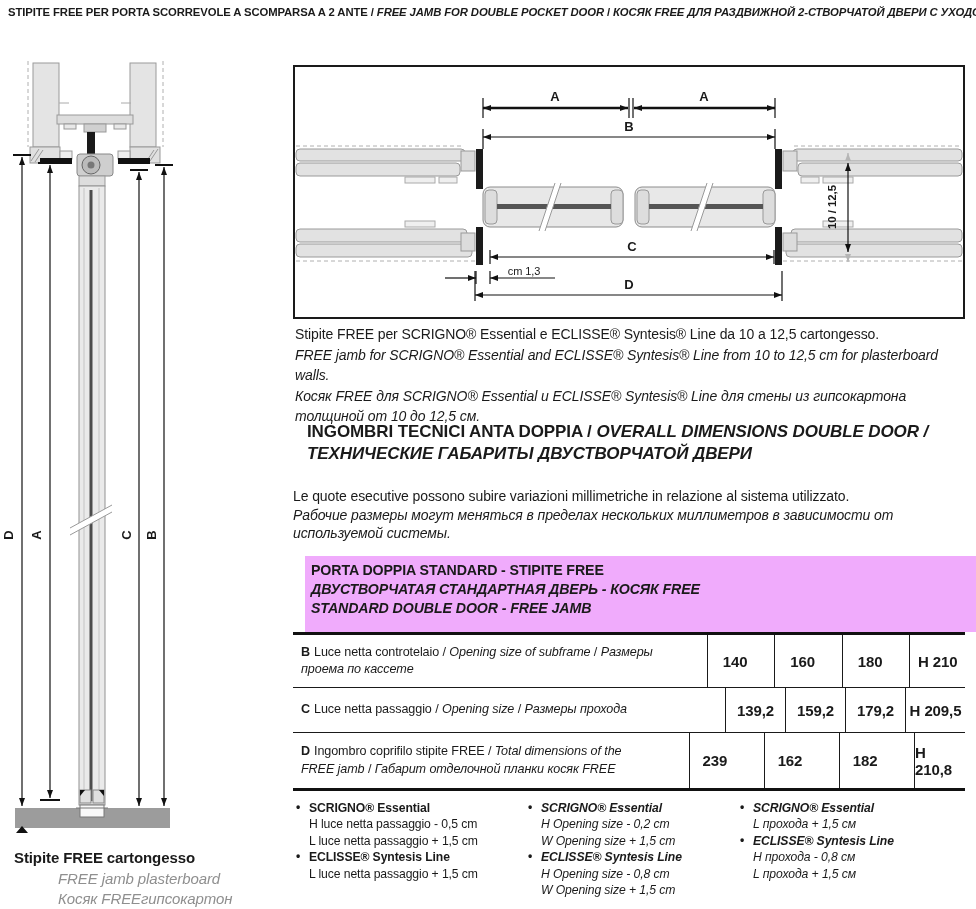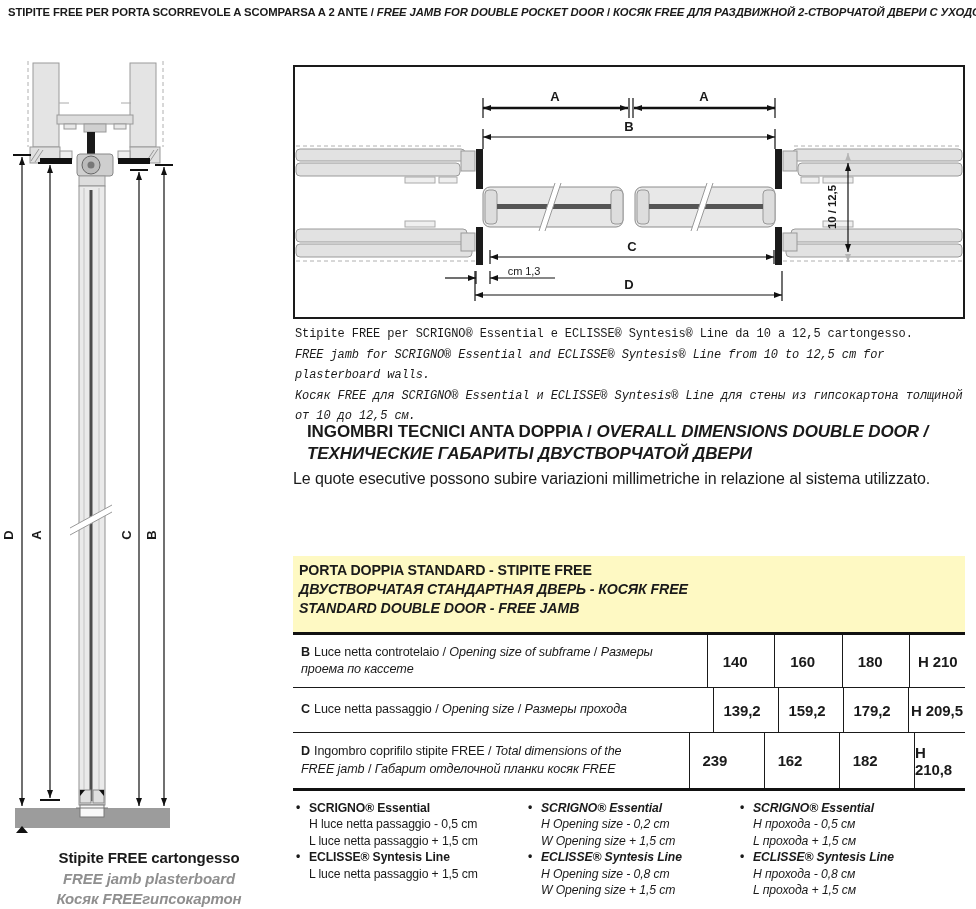--- a/index.html
+++ b/index.html
@@ -21,66 +21,66 @@
     font-size: 11.3px; font-weight: bold;
     white-space: nowrap;
   }
 
   
   #section-figure { left: 0; top: 55px; }
   #plan-figure   { left: 293px; top: 65px; }
   svg text { font-family: "Liberation Sans", sans-serif; }
 
   
-  #plan-caption { left: 295px; top: 324px; width: 676px; font-size: 12px; line-height: 20.5px; font-family: Liberation Mono, monospace; }
+  #plan-caption { left: 295px; top: 324px; width: 676px; font-size: 14px; line-height: 20.5px; }
 
   
   #section-heading { left: 293px; top: 421px; width: 678px; font-size: 17px; font-weight: bold; line-height: 22px; margin-left: 14px; }
 
   
-  #note { left: 293px; top: 470px; width: 678px; font-size: 16px; line-height: 18.5px; }
+  #note { left: 293px; top: 487px; width: 678px; font-size: 14px; line-height: 18.5px; }
 
   
   #table-header {
-    left: 293px; top: 556px; width: 672px; height: 76px;
-    background: #fef9c3;
+    left: 305px; top: 556px; width: 672px; height: 76px;
+    background: #f0abfc;
     padding: 5px 8px 0 6px;
     font-size: 14.2px; font-weight: bold; line-height: 19px;
   }
 
   
   #dim-table {
     left: 293px; top: 632px; width: 672px;
     border-top: 3px solid #111; border-bottom: 3px solid #111;
     font-size: 12.6px;
   }
   .trow { display: flex; border-bottom: 1px solid #1a1a1a; }
   .trow:last-child { border-bottom: none; gap: 24px; }
   .tdesc { width: 432px; padding: 3px 30px 3px 8px; display: flex; align-items: center; line-height: 17.5px; }
   .tdesc .letter { font-weight: bold; margin-right: 4px; }
   .tval {
     width: 60px; border-left: 1px solid #1a1a1a;
     display: flex; align-items: center; justify-content: center;
     font-weight: bold; font-size: 15px;
   }
-  .r0 { height: 53px; gap: 12px; } .r1 { height: 45px; gap: 8px; } .r2 { height: 55px; }
+  .r0 { height: 53px; gap: 12px; } .r1 { height: 45px; } .r2 { height: 55px; }
 
   
   .fcol { top: 800px; font-size: 12.2px; line-height: 16.4px; }
   #fcol-it { left: 296px; width: 225px; }
   #fcol-en { left: 528px; width: 215px; font-style: italic; }
   #fcol-ru { left: 740px; width: 230px; font-style: italic; }
   .ftitle { font-weight: bold; position: relative; padding-left: 13px; }
   .ftitle .bullet { position: absolute; left: 0; top: -1px; font-weight: bold; font-style: normal; }
   .fline { padding-left: 13px; }
 
   
-  #section-caption { left: 14px; top: 848px; width: 270px; font-size: 15px; line-height: 20.5px; text-align: center; }
+  #section-caption { left: 14px; top: 848px; width: 270px; font-size: 15px; line-height: 20.5px; }
   #section-caption .l1 { font-weight: bold; }
-  #section-caption .l2, #section-caption .l3 { font-weight: bold; font-style: italic; color: #8f8f8f; }
+  #section-caption .l2, #section-caption .l3 { font-weight: normal; font-style: italic; color: #8f8f8f; margin-left: 44px; }
 </style>
 </head>
 <body>
 
 <div id="page-header" class="abs">
   <span>STIPITE FREE PER PORTA SCORREVOLE A SCOMPARSA A 2 ANTE</span><span> / </span><span class="i">FREE JAMB FOR DOUBLE POCKET DOOR</span><span> / </span><span class="i">КОСЯК FREE ДЛЯ РАЗДВИЖНОЙ 2-СТВОРЧАТОЙ ДВЕРИ С УХОДОМ В СТЕНУ</span>
 </div>
 
 <svg id="section-figure" class="abs" width="200" height="785" viewBox="0 0 200 785">
   <defs>
@@ -275,20 +275,21 @@
   <div class="i">Косяк FREE для SCRIGNO® Essential и ECLISSE® Syntesis® Line для стены из гипсокартона толщиной от 10 до 12,5 см.</div>
 </div>
 
 <div id="section-heading" class="abs">
   <span>INGOMBRI TECNICI ANTA DOPPIA</span><span> / </span><span class="i">OVERALL DIMENSIONS DOUBLE DOOR</span><span class="i"> /</span><br>
   <span class="i">ТЕХНИЧЕСКИЕ ГАБАРИТЫ ДВУСТВОРЧАТОЙ ДВЕРИ</span>
 </div>
 
 <div id="note" class="abs">
   <div>Le quote esecutive possono subire variazioni millimetriche in relazione al sistema utilizzato.</div>
+  <div class="i">Рабочие размеры могут меняться в пределах нескольких миллиметров в зависимости от используемой системы.</div>
 </div>
 
 <div id="table-header" class="abs">
   <div>PORTA DOPPIA STANDARD - STIPITE FREE</div>
   <div class="i">ДВУСТВОРЧАТАЯ СТАНДАРТНАЯ ДВЕРЬ - КОСЯК FREE</div>
   <div class="i">STANDARD DOUBLE DOOR - FREE JAMB</div>
 </div>
 
 <div id="dim-table" class="abs">
   <div class="trow r0">
@@ -336,21 +337,20 @@
 <div id="fcol-en" class="abs fcol">
   <div class="ftitle"><span class="bullet">•</span><span>SCRIGNO® Essential</span></div>
   <div class="fline">H Opening size - 0,2 cm</div>
   <div class="fline">W Opening size + 1,5 cm</div>
   <div class="ftitle"><span class="bullet">•</span><span>ECLISSE® Syntesis Line</span></div>
   <div class="fline">H Opening size - 0,8 cm</div>
   <div class="fline">W Opening size + 1,5 cm</div>
 </div>
 <div id="fcol-ru" class="abs fcol">
   <div class="ftitle"><span class="bullet">•</span><span>SCRIGNO® Essential</span></div>
-  <div class="fline">H прохода - 0,5 см</div>
   <div class="fline">L прохода + 1,5 см</div>
   <div class="ftitle"><span class="bullet">•</span><span>ECLISSE® Syntesis Line</span></div>
   <div class="fline">H прохода - 0,8 см</div>
   <div class="fline">L прохода + 1,5 см</div>
 </div>
 
 <div id="section-caption" class="abs">
   <div class="l1">Stipite FREE cartongesso</div>
   <div class="l2">FREE jamb plasterboard</div>
   <div class="l3">Косяк FREEгипсокартон</div>

